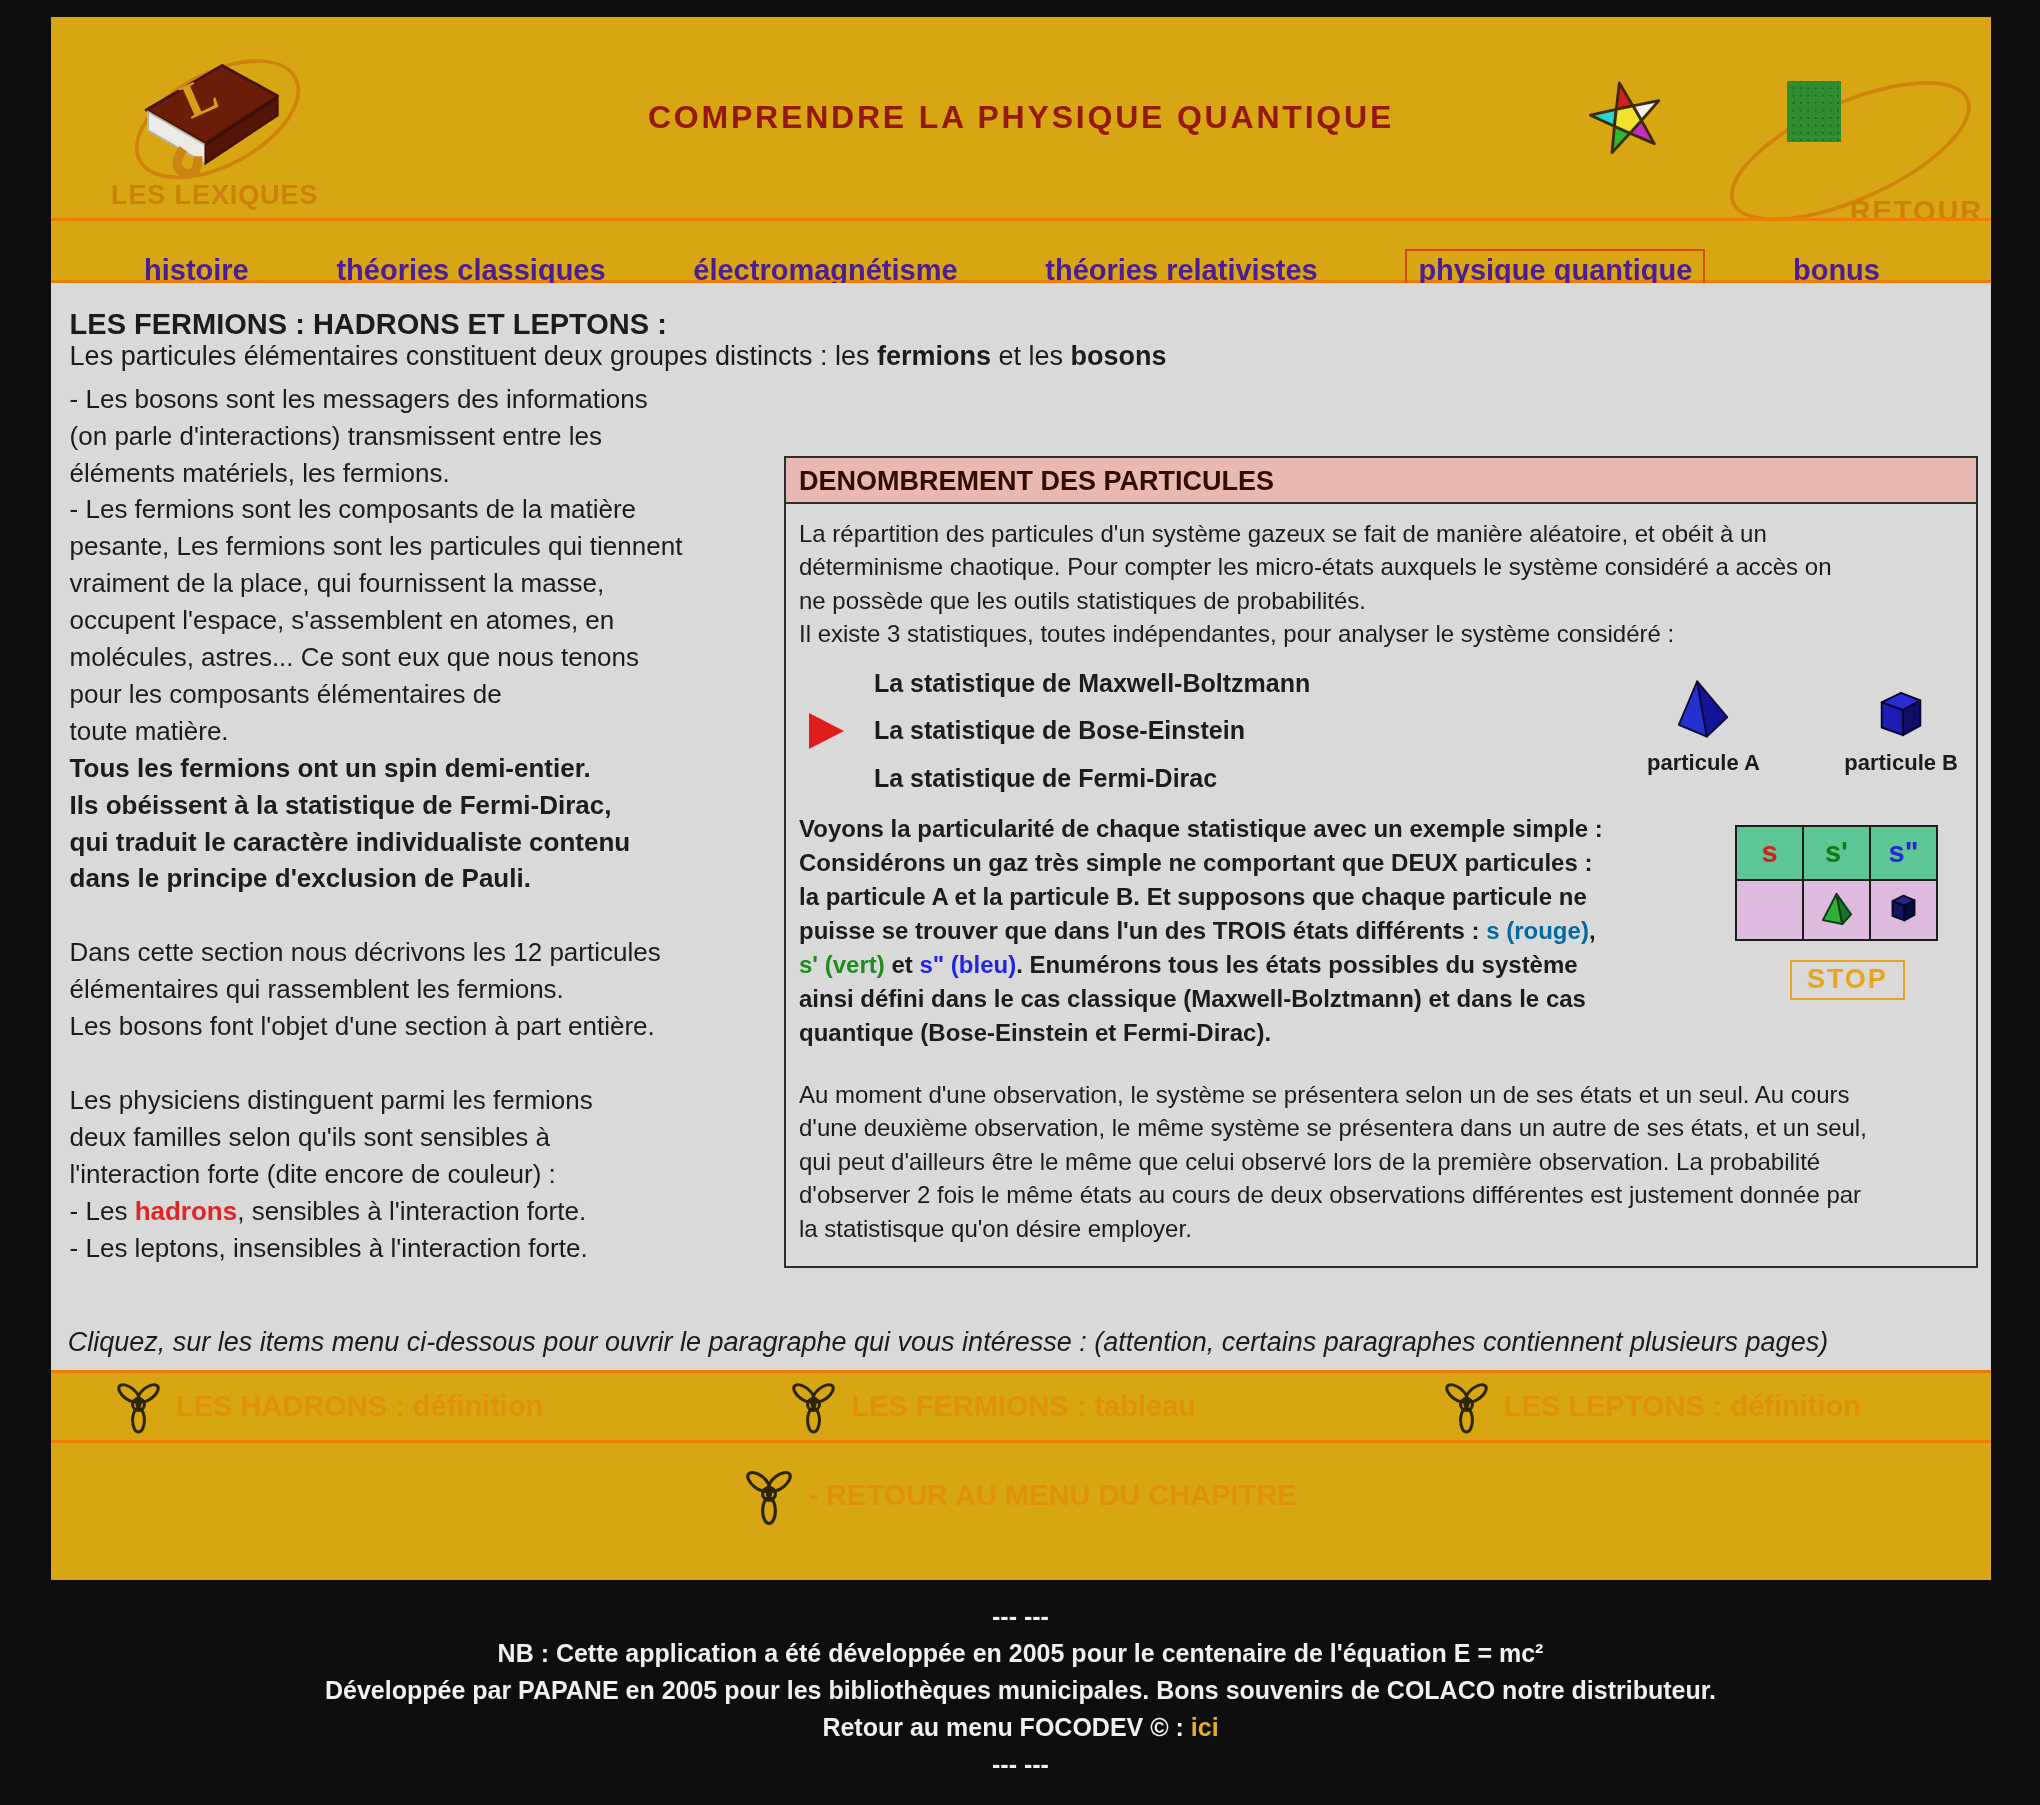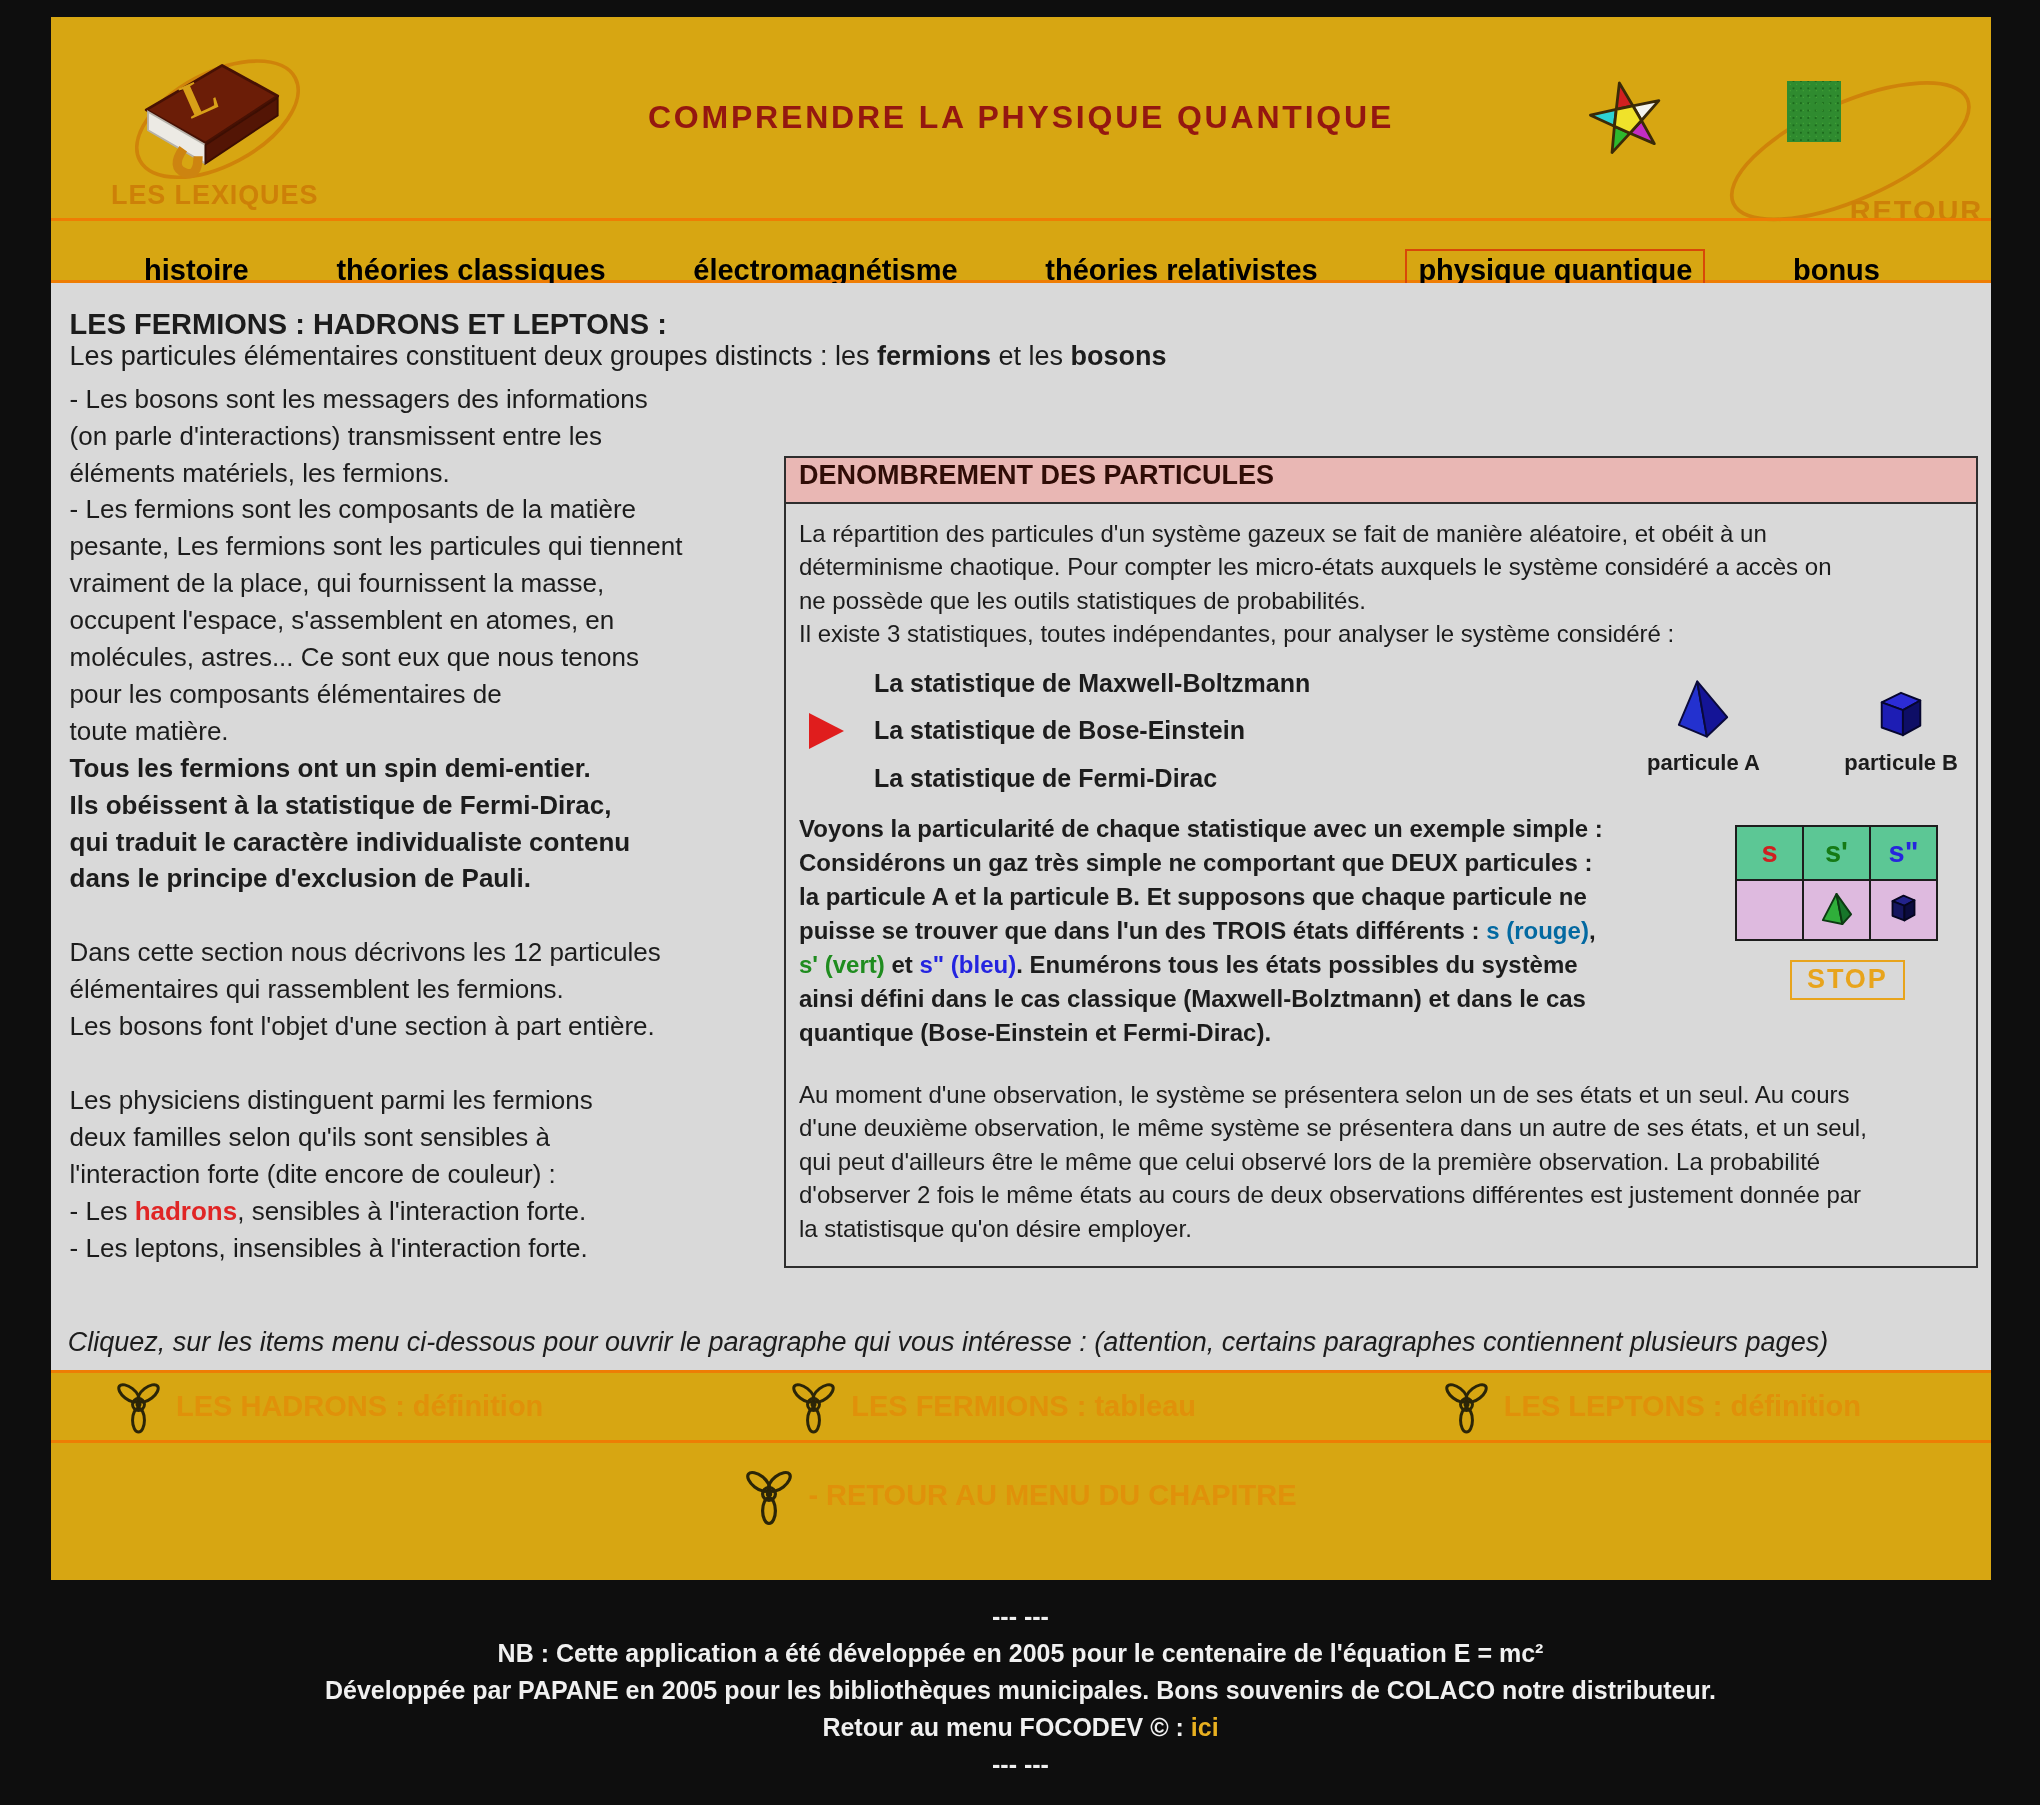--- a/index.html
+++ b/index.html
@@ -20,37 +20,37 @@
         radial-gradient(circle,#4db13a 18%,rgba(0,0,0,0) 20%) 0 0/6.5px 6.5px,
         radial-gradient(circle,#1c6a1c 22%,rgba(0,0,0,0) 24%) 2.8px 3.7px/7.4px 7.4px,
         #2f8b2f;}
   .retour-arc{position:absolute;left:0;top:0;}
   .retour-label{position:absolute;right:1.9px;bottom:1.9px;font-size:29px;font-weight:bold;color:#cd8008;letter-spacing:1.9px;}
 
   
   .navbar{position:absolute;left:0;top:201px;width:100%;height:65px;box-sizing:border-box;
       border-top:3.7px solid #ee7d04;border-bottom:3.7px solid #ee7d04;
       display:flex;align-items:center;justify-content:space-between;padding:0 111px 0 93px;}
-  .nav-item{font-size:29px;font-weight:bold;color:#000000;cursor:pointer;white-space:nowrap;margin-top:40px;}
+  .nav-item{font-size:29px;font-weight:bold;color:#4c1d95;cursor:pointer;white-space:nowrap;margin-top:40px;}
   .nav-item.active{border:2.8px solid #d84808;padding:2.8px 11px;}
 
   
   .content{position:absolute;left:0;top:266px;width:1940px;height:1087px;background:#d9d9d9;color:#1c1c1c;}
   .heading{position:absolute;left:18.6px;top:25px;font-size:29px;font-weight:bold;}
   .intro{position:absolute;left:18.6px;top:58px;font-size:27px;}
   .leftcol{position:absolute;left:18.6px;top:98px;width:724px;font-size:26px;line-height:1.42;}
   .pre{white-space:pre-line;}
   .gap{margin-top:37px;}
   .b{font-weight:bold;}
   .red{color:#e02525;font-weight:bold;margin-top:12px;}
 
   .box{position:absolute;left:733px;top:173px;width:1194px;height:812px;box-sizing:border-box;
       border:2.8px solid #2e2e2e;background:#d9d9d9;}
   .box-header{height:46px;background:#e9b7b4;border-bottom:2.8px solid #2e2e2e;box-sizing:border-box;
-      font-weight:bold;font-size:27px;color:#300d07;padding:2px 0 0 13px;}
+      font-weight:bold;font-size:27px;color:#300d07;padding:8px 0 0 13px;}
   .box-p1{position:absolute;left:13px;top:59px;width:1159px;font-size:24px;line-height:1.40;white-space:pre-line;}
   .stats{position:absolute;left:88px;top:211px;}
   .stat-row{position:relative;font-weight:bold;font-size:25px;margin-bottom:18.6px;white-space:nowrap;cursor:pointer;}
   .sel-arrow{position:absolute;left:-65px;top:-3.7px;width:0;height:0;
       border-left:35px solid #e01d1d;border-top:18.6px solid transparent;border-bottom:18.6px solid transparent;}
   .particles{position:absolute;left:861px;top:213px;width:311px;display:flex;justify-content:space-between;}
   .particle{text-align:center;}
   .p-ic{height:70px;display:flex;align-items:flex-end;justify-content:center;}
   .particle-label{font-weight:bold;font-size:22px;margin-top:9px;}
   .example-text{position:absolute;left:13px;top:354px;width:846px;font-weight:bold;font-size:24px;

